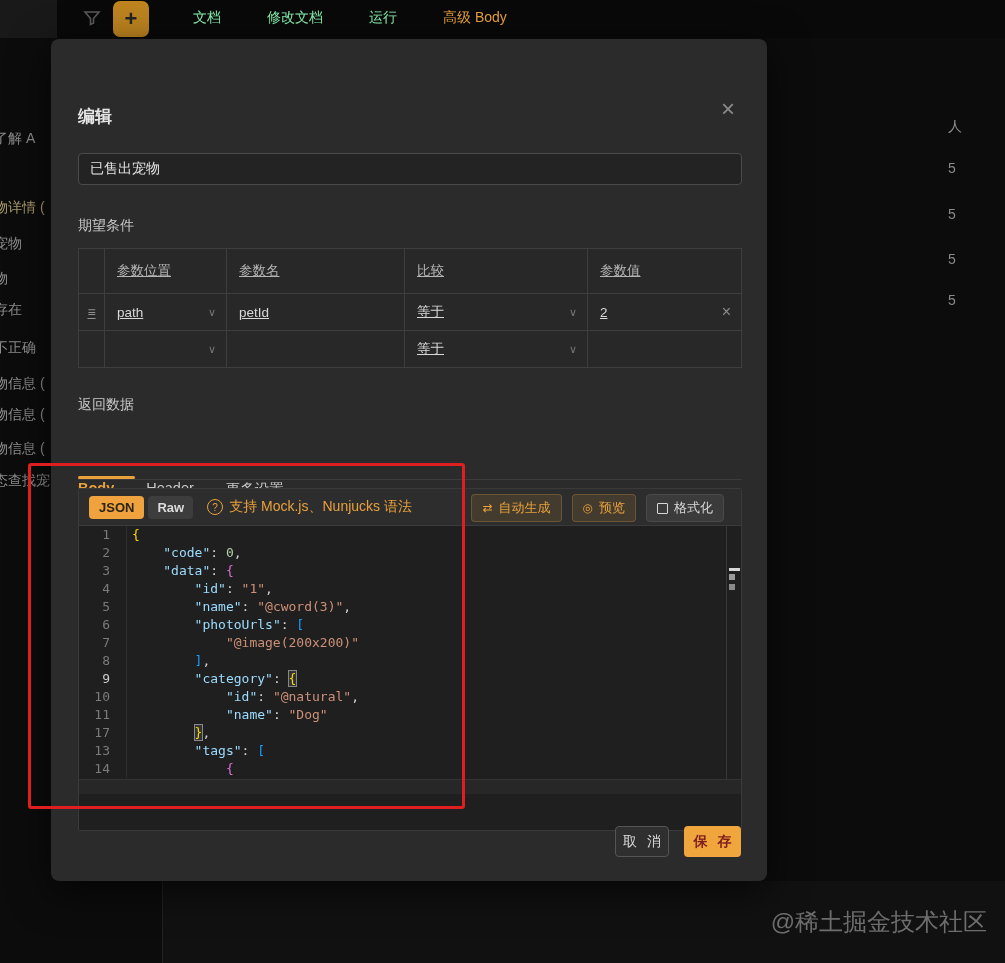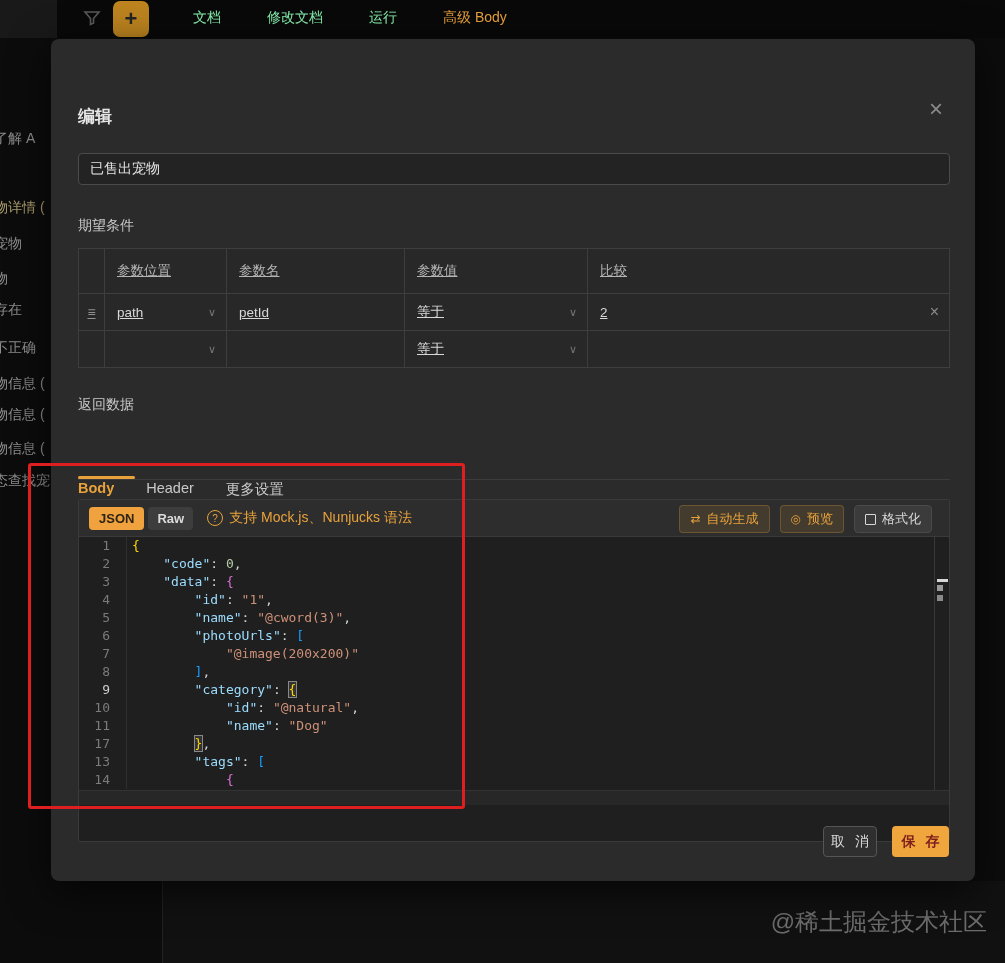--- a/index.html
+++ b/index.html
@@ -19,21 +19,21 @@
 
   
   .side-frag{position:absolute;left:-6px;font-size:14px;color:#8d8d8d;white-space:nowrap;z-index:1;}
   .side-frag.hl{color:#aa9c6d;}
   .right-frag{position:absolute;left:948px;font-size:14px;color:#8a8a8a;z-index:1;}
   .bottom-split{position:absolute;left:162px;top:881px;width:1px;height:82px;background:#222;z-index:1;}
   .bottom-right-bg{position:absolute;left:163px;top:881px;width:842px;height:82px;background:#111;z-index:0;}
   .watermark{position:absolute;right:18px;top:906px;font-size:24px;color:#6d6d6d;z-index:2;}
 
   
-  .modal{position:absolute;left:51px;top:39px;width:924px;height:842px;background:#2b2b2b;
+  .modal{position:absolute;left:51px;top:39px;width:716px;height:842px;background:#2b2b2b;
          border-radius:8px;box-shadow:0 10px 40px rgba(0,0,0,.65);z-index:10;}
   .m-title{position:absolute;left:27px;top:66px;font-size:17px;font-weight:bold;color:#e6e6e6;}
   .m-close{position:absolute;right:32px;top:58px;font-size:24px;color:#8a8a8a;line-height:1;}
   .m-label{position:absolute;left:27px;font-size:14px;color:#c9c9c9;}
   .req{color:#e35d6a;margin-right:4px;}
   .m-input{position:absolute;left:27px;right:25px;top:114px;height:30px;background:#232323;
            border:1px solid #4b4b4b;border-radius:4px;color:#e3e3e3;font-size:14px;
            display:flex;align-items:center;padding:0 11px;}
 
   
@@ -51,21 +51,21 @@
 
   
   .rtabs{position:absolute;left:27px;top:441px;display:flex;gap:32px;}
   .rtab{font-size:14.5px;color:#c9c9c9;}
   .rtab.active{color:#e9a23b;font-weight:bold;}
   .tab-underline{position:absolute;left:27px;top:437px;width:57px;height:3px;background:#e9a23b;border-radius:2px;}
   .tab-border{position:absolute;left:27px;right:25px;top:440px;height:1px;background:#3c3c3c;}
 
   
   .editor{position:absolute;left:27px;right:25px;top:449px;height:341px;border:1px solid #3a3a3a;
-          background:#1f1f1f;border-radius:2px;overflow:hidden;margin-top:11px;}
+          background:#1f1f1f;border-radius:2px;overflow:hidden;}
   .ed-toolbar{position:relative;height:36px;background:#2d2d2d;border-bottom:1px solid #3a3a3a;
               display:flex;align-items:center;padding:0 10px;}
   .mode-json{background:#efa23d;color:#2d2414;font-size:13px;font-weight:bold;border-radius:4px;
              padding:4px 10px;}
   .mode-raw{background:#3d3d3d;color:#dcdcdc;font-size:13px;font-weight:bold;border-radius:4px;
             padding:4px 9px;margin-left:4px;}
   .hint{display:flex;align-items:center;gap:6px;margin-left:14px;color:#e9a23b;font-size:14px;}
   .q-icon{width:14px;height:14px;border:1.4px solid #e9a23b;border-radius:50%;font-size:10px;
           display:flex;align-items:center;justify-content:center;}
   .ed-actions{position:absolute;right:17px;top:5px;display:flex;gap:10px;}
@@ -156,22 +156,22 @@
     <div class="m-input">
       <span>已售出宠物</span>
     </div>
 
     <div class="m-label" style="top:178px;">期望条件</div>
     <div class="ctable" id="ctable">
         <div class="crow h">
           <div class="ccell"></div>
           <div class="ccell">参数位置</div>
           <div class="ccell">参数名</div>
+          <div class="ccell">比较</div>
           <div class="ccell">参数值</div>
-          <div class="ccell">比较</div>
         </div>
         <div class="crow r">
           <div class="ccell drag">≡</div>
           <div class="ccell">path<div class="chev">∨</div></div>
           <div class="ccell">petId</div>
           <div class="ccell">等于<div class="chev">∨</div></div>
           <div class="ccell">2<div class="rm-x">×</div></div>
         </div>
         <div class="crow r">
           <div class="ccell drag"></div>

